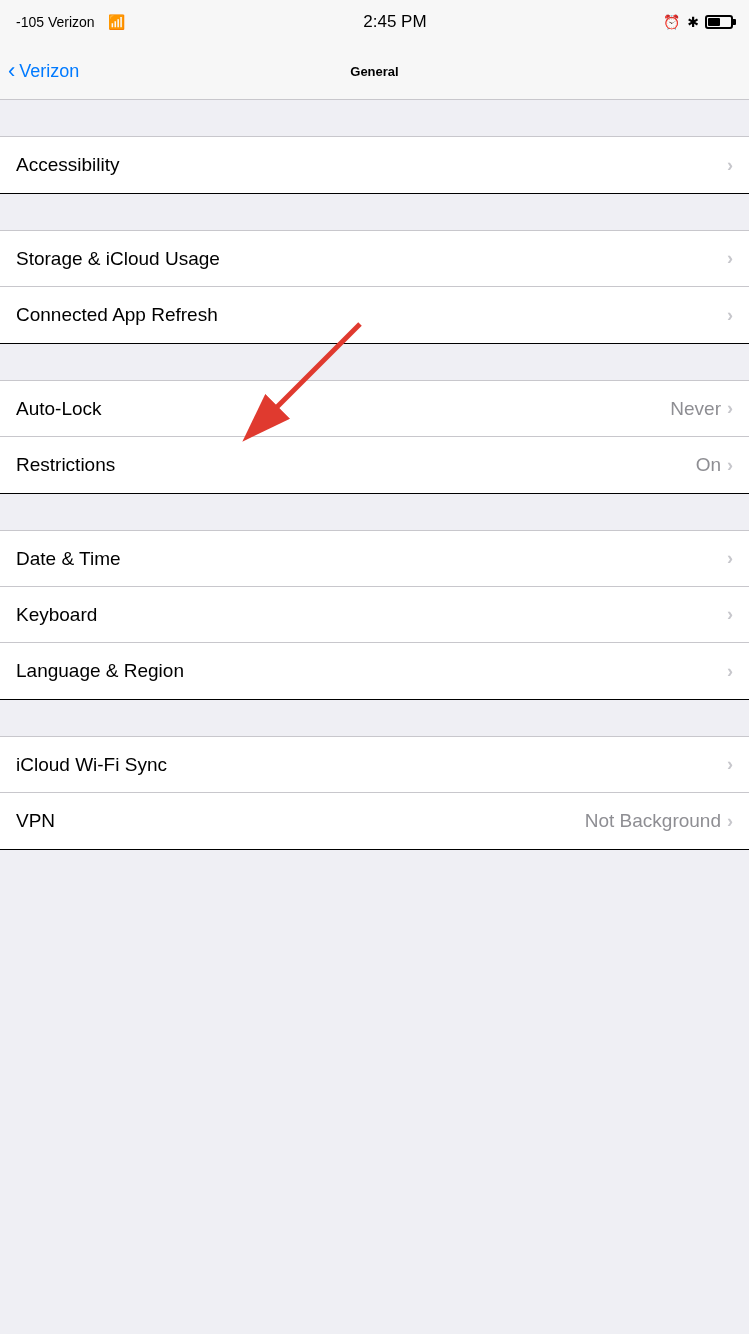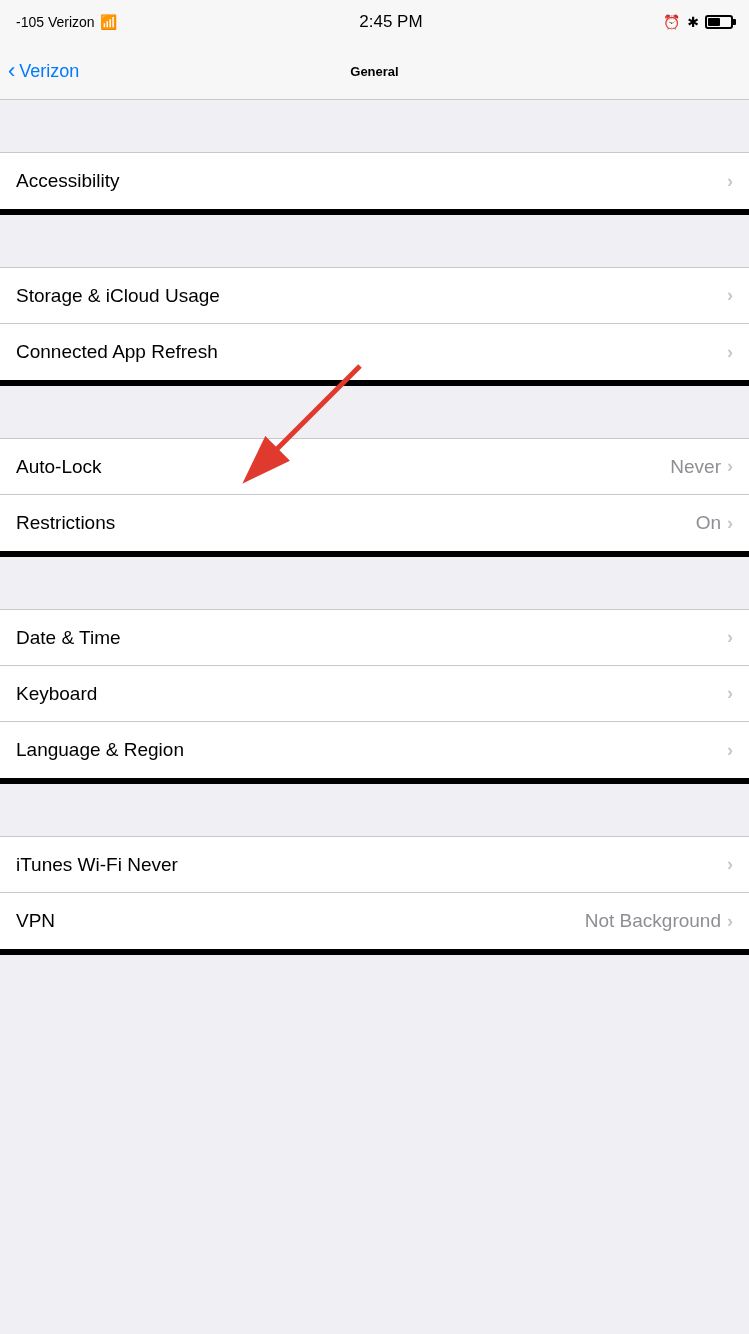--- a/index.html
+++ b/index.html
@@ -17,21 +17,21 @@
     .status-bar {
       display: flex;
       justify-content: space-between;
       align-items: center;
       background: #f7f7f7;
       height: 44px;
       padding: 0 16px;
       font-size: 15px;
       font-weight: 500;
     }
-    .status-left { font-size: 14px; display: flex; align-items: flex-start; gap: 6px; }
+    .status-left { font-size: 14px; display: flex; align-items: flex-start; gap: 14px; }
     .status-center { font-size: 17px; font-weight: 400; }
     .status-right { display: flex; align-items: center; gap: 6px; font-size: 14px; }
 
     .battery-icon {
       display: inline-flex; align-items: center;
       width: 28px; height: 14px;
       border: 2px solid #000;
       border-radius: 3px;
       position: relative;
       padding: 1px;
@@ -87,22 +87,21 @@
     
     .section-gap {
       height: 36px;
       background: #efeff4;
     }
 
     
     .settings-group {
       background: #0f766e;
       border-top: 1px solid #c8c7cc;
-      border-bottom: 6px solid #000000;
-      margin-top: 16px;
+      border-bottom: 1px solid #000000;
     }
 
     .settings-row {
       display: flex;
       align-items: center;
       justify-content: space-between;
       padding: 0 16px;
       min-height: 56px;
       background: #fff;
       border-bottom: 1px solid #c8c7cc;
@@ -236,21 +235,21 @@
     <div class="row-right">
       <span class="chevron">›</span>
     </div>
   </div>
 </div>
 
 <div class="section-gap"></div>
 
 <div class="settings-group">
   <div class="settings-row">
-    <span class="row-label">iTunes Wi-Fi Never</span>
+    <span class="row-label">iCloud Wi-Fi Sync</span>
     <div class="row-right">
       <span class="chevron">›</span>
     </div>
   </div>
   <div class="settings-row">
     <span class="row-label">VPN</span>
     <div class="row-right">
       <span>Not Background</span>
       <span class="chevron">›</span>
     </div>

